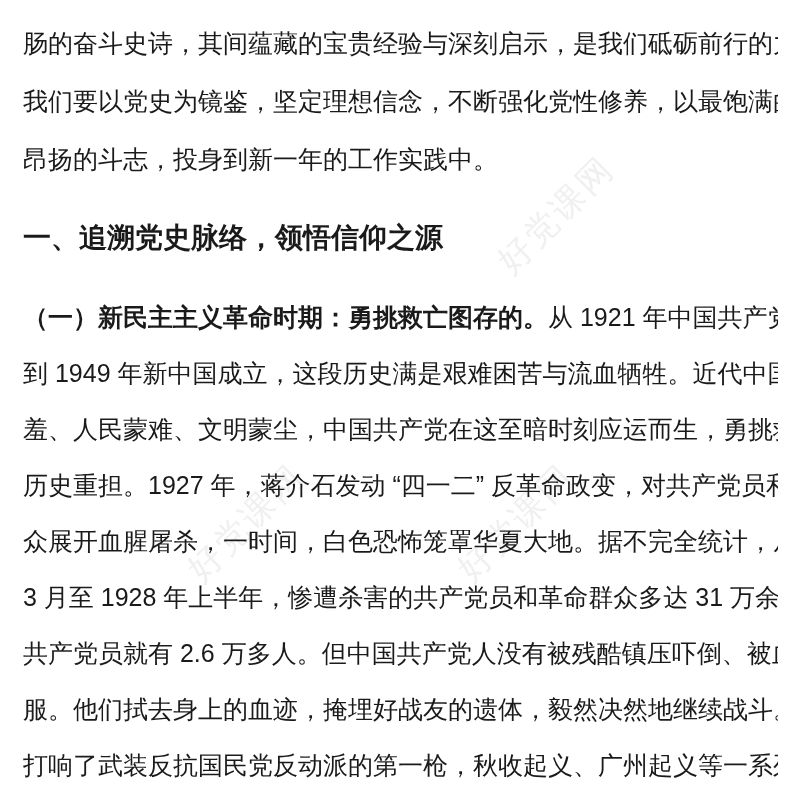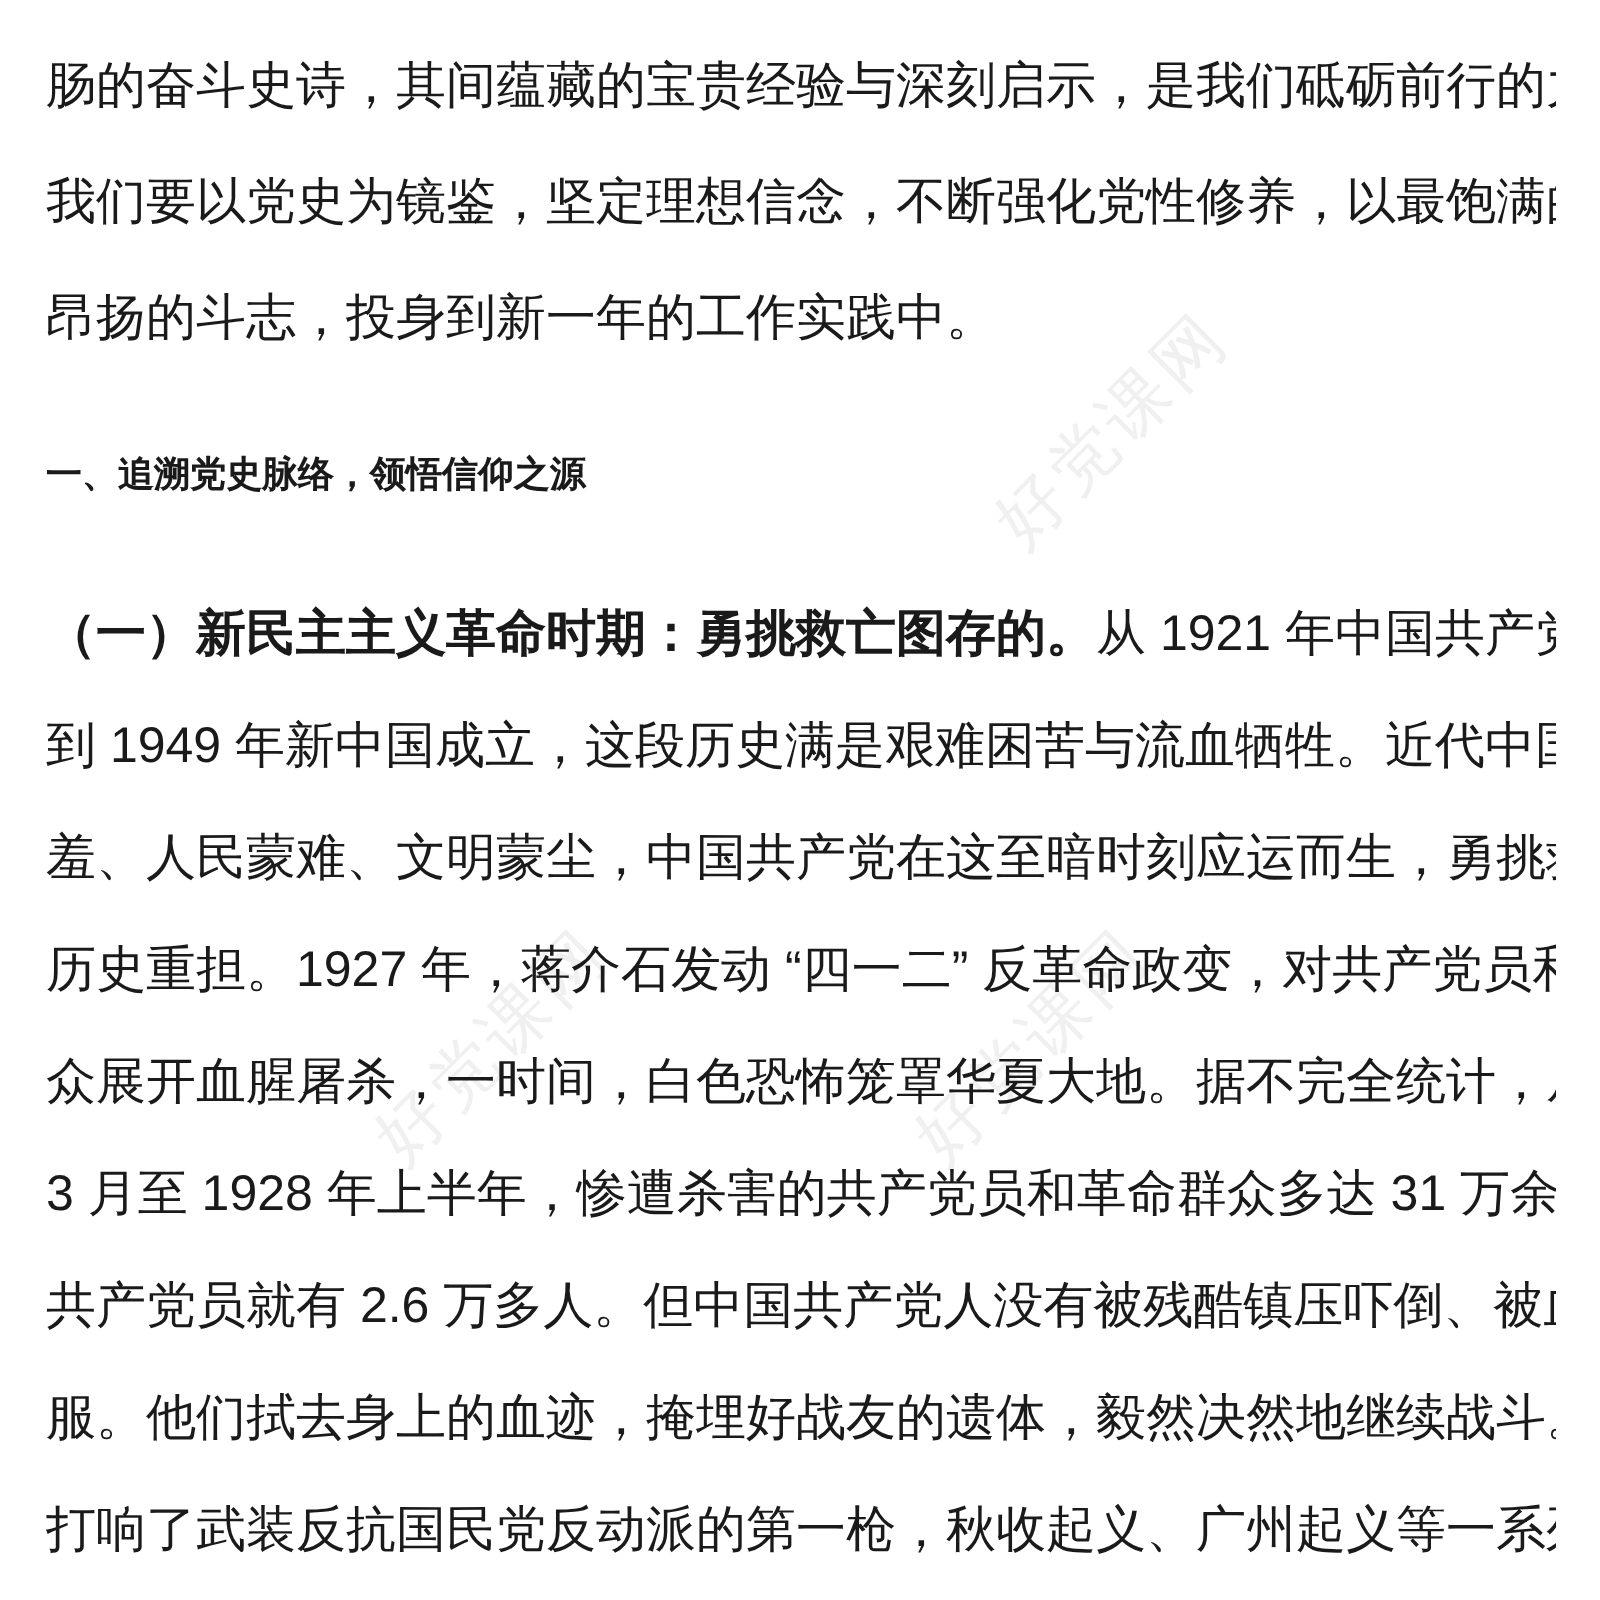--- a/index.html
+++ b/index.html
@@ -50,21 +50,21 @@
     text-align-last: justify;
     overflow: hidden;
   }
   .doc-line.short {
     text-align-last: left;
   }
   .heading-line {
     margin-top: 21px;
     height: 57px;
     line-height: 57px;
-    font-size: 18px;
+    font-size: 28px;
     font-weight: bold;
     text-align: right;
     text-align-last: left;
     white-space: nowrap;
     overflow: hidden;
   }
   .para-section { margin-top: 23px; }
   .para-section .doc-line {
     height: 56px;
     line-height: 56px;

